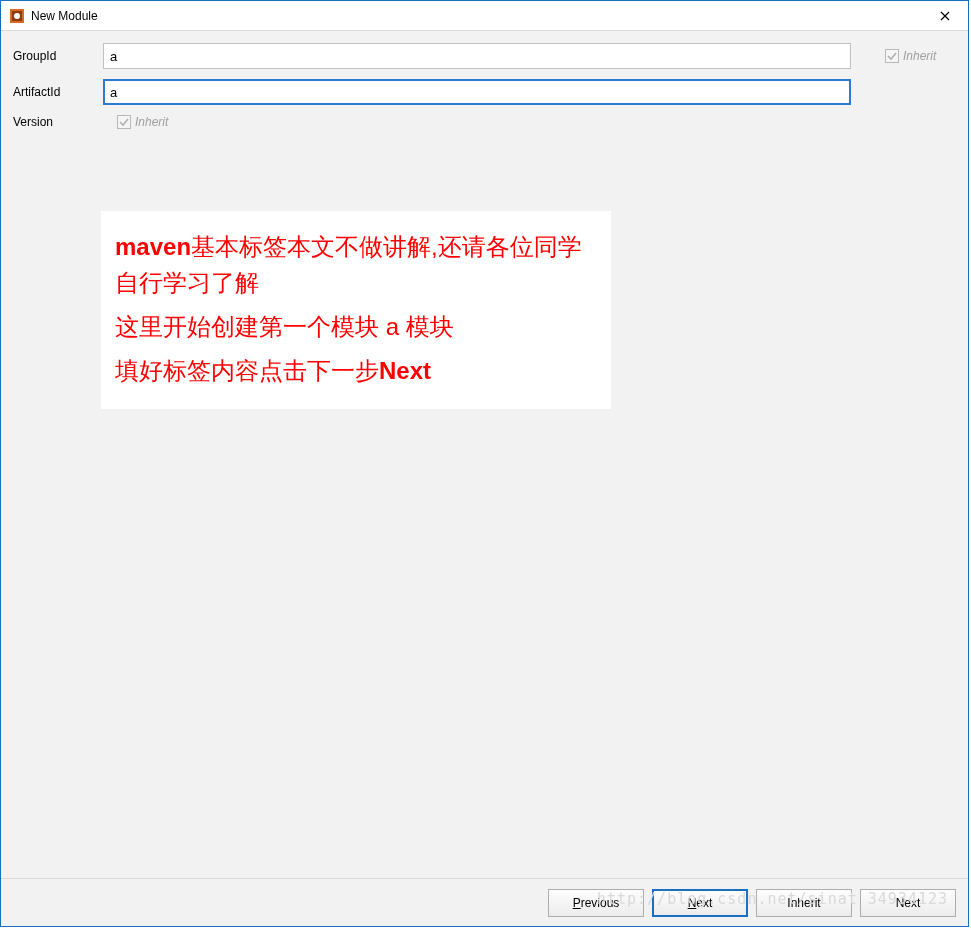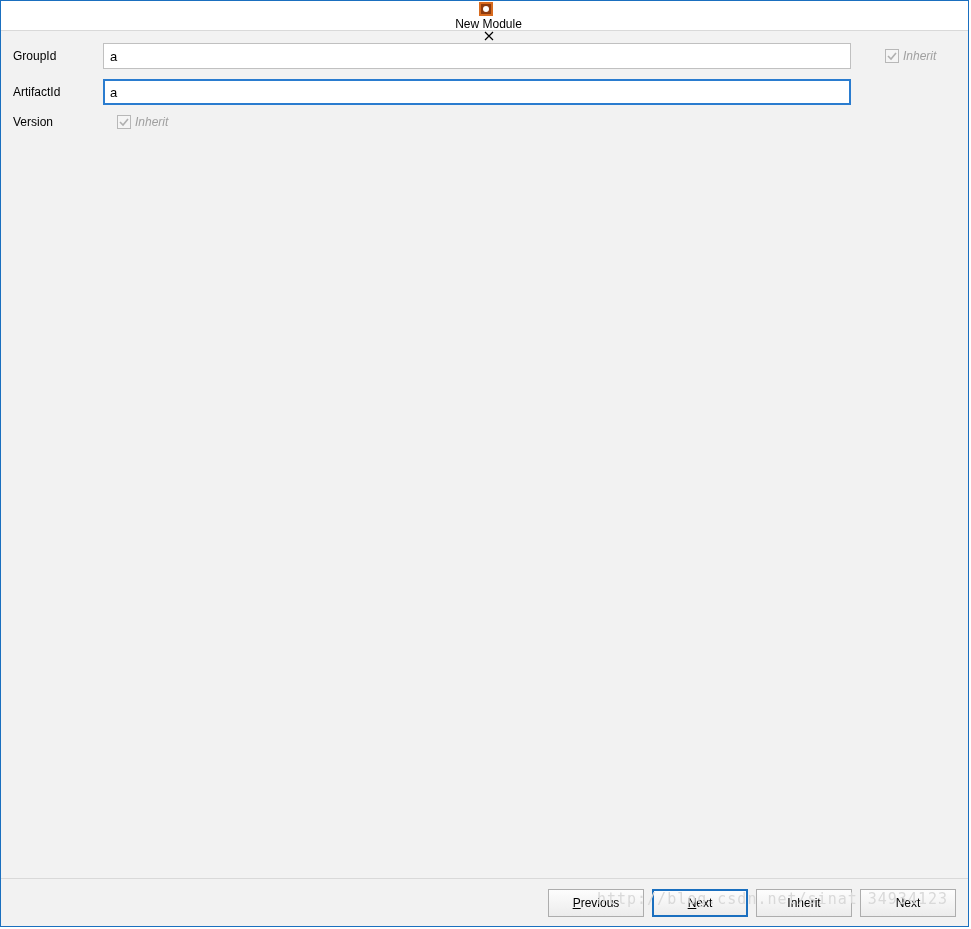--- a/index.html
+++ b/index.html
@@ -23,21 +23,20 @@
     position: absolute;
     top: 0; left: 0;
   }
   .titlebar {
     height: 30px;
     background: #fff;
     border-bottom: 1px solid #d9d9d9;
     display: flex;
     align-items: center;
     padding: 0 0 0 8px;
-    flex-direction: column;
   }
   .titlebar .app-icon {
     width: 16px; height: 16px;
     margin-right: 6px;
     display: inline-flex;
     align-items: center; justify-content: center;
   }
   .titlebar .title {
     flex: 1;
     font-size: 12px;
@@ -199,20 +198,29 @@
       <div class="inherit-box">
         <span class="chk">
           <svg viewBox="0 0 10 10">
               <path d="M1 5 L4 8 L9 2" stroke="#b0b0b0" stroke-width="1.6" fill="none"></path>
             </svg>
         </span>
         <span class="lbl">Inherit</span>
       </div>
     </div>
 
+    <div class="annotation">
+      <p>
+        <span class="bold">maven</span><span>基本标签本文不做讲解,还请各位同学自行学习了解</span>
+      </p>
+      <p>这里开始创建第一个模块 a 模块</p>
+      <p>
+        <span>填好标签内容点击下一步</span><span class="bold">Next</span>
+      </p>
+    </div>
 
   </div>
 
   <div class="button-bar">
     <button class="btn">
         <span><span class="u">P</span><span>revious</span></span>
       </button>
     <button class="btn primary">
         <span><span class="u">N</span><span>ext</span></span>
       </button>

